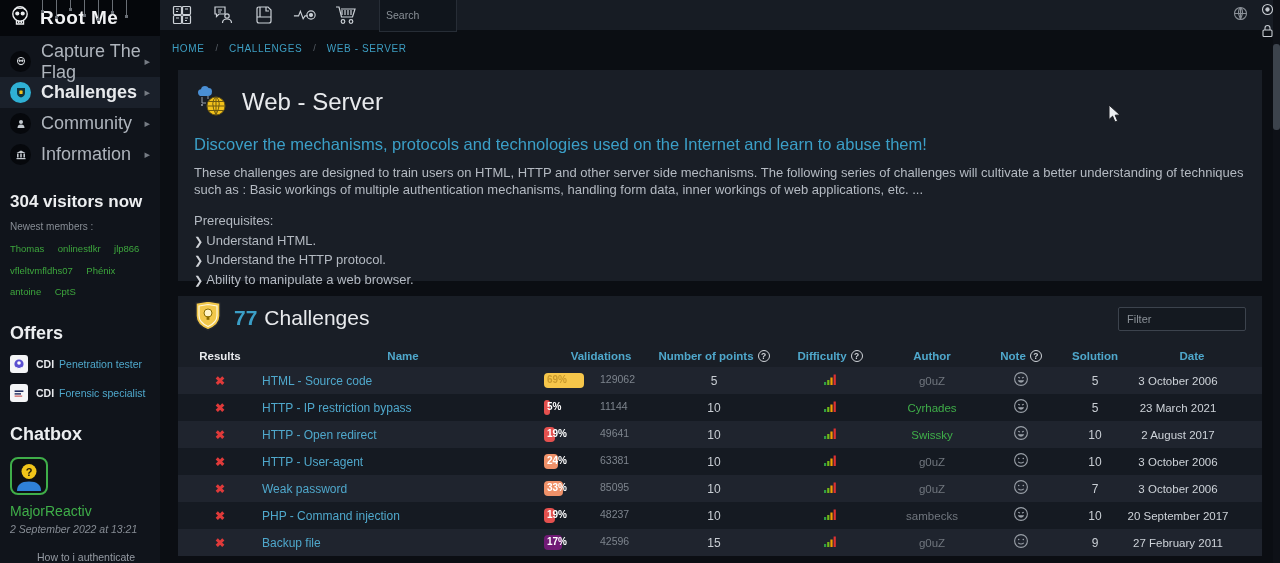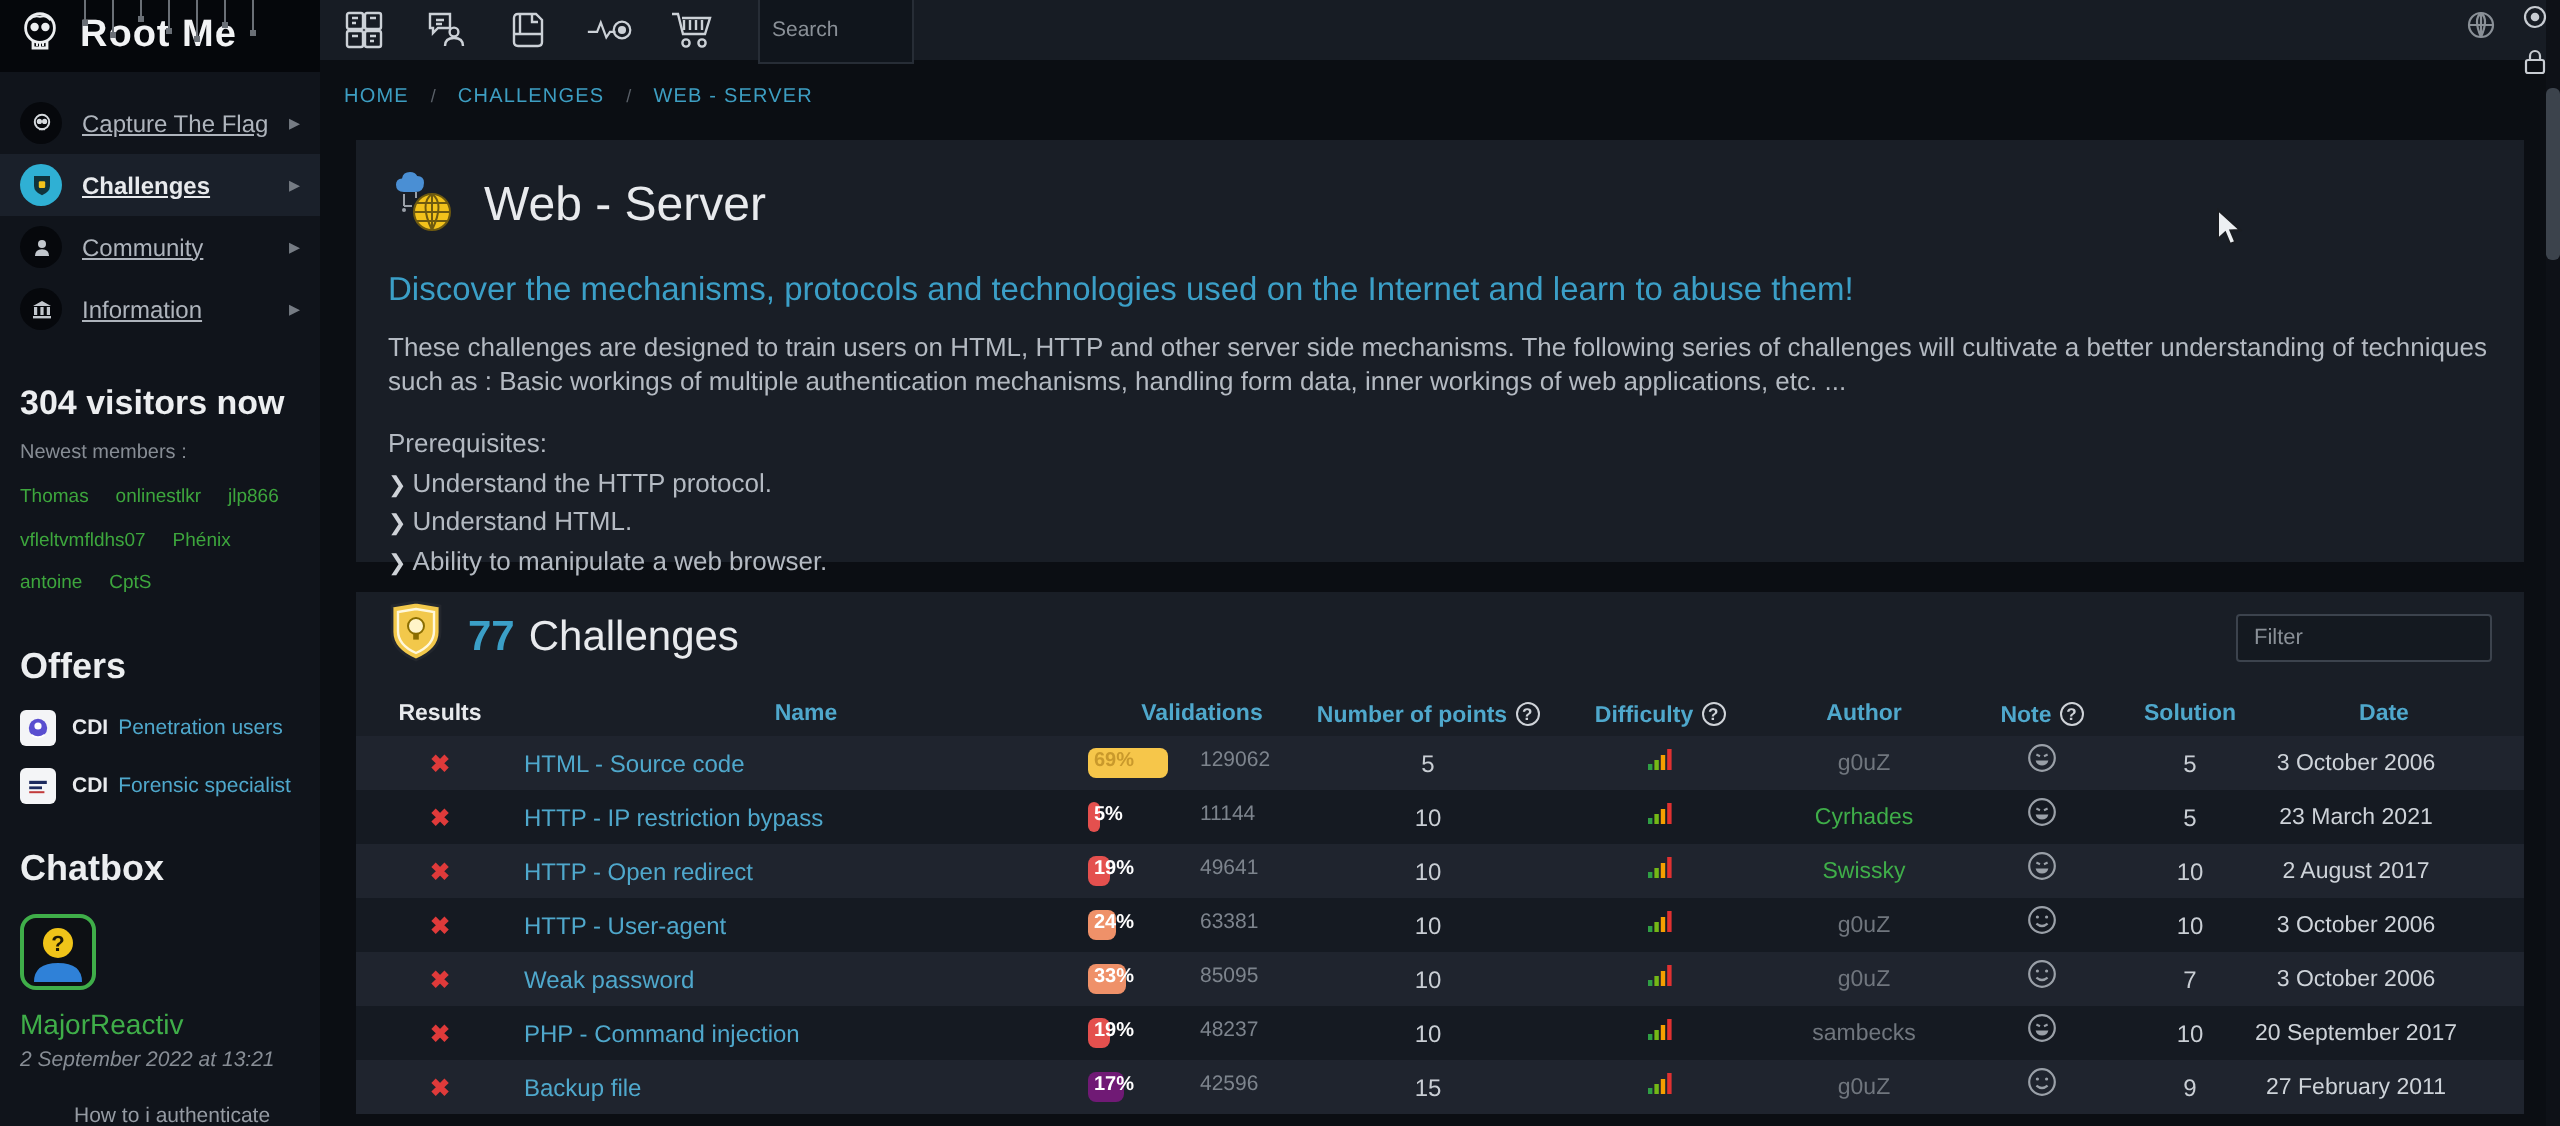--- a/index.html
+++ b/index.html
@@ -14,21 +14,21 @@
     padding-left:8px; position:relative; }
   .logo-text { color:#f2f3f5; font-size:19px; font-weight:bold; letter-spacing:.5px; margin-left:8px; }
   .strings span { position:absolute; top:0; width:1px; background:#6a6f76; }
   .strings span::after { content:""; position:absolute; bottom:-2px; left:-1px; width:3px; height:3px; background:#6a6f76; }
   .menu { padding-top:10px; }
   .menu-item { height:31px; display:flex; align-items:center; padding:0 10px; cursor:pointer; }
   .menu-item.active { background:#1a202a; }
   .menu-icon { width:21px; height:21px; border-radius:50%; background:#06080c;
     display:flex; align-items:center; justify-content:center; flex:0 0 21px; }
   .menu-icon.cyan { background:#2fb0d4; }
-  .menu-label { font-size:12px; color:#aeb4bc; margin-left:10px; flex:1;text-decoration:underline; }
+  .menu-label { font-size:18px; color:#aeb4bc; margin-left:10px; flex:1; }
   .menu-item.active .menu-label { color:#e8eaed; font-weight:bold; }
   .menu-chev { color:#767c84; font-size:11px; }
   .side-h1 { color:#eceef0; font-size:17px; font-weight:bold; padding:0 10px; margin-top:22px; }
   .side-sub { color:#878d95; font-size:10px; padding:0 10px; margin-top:9px; }
   .members { padding:0 10px; margin-top:4px; line-height:1.35; }
   .members span { color:#3da63d; font-size:9.5px; margin-right:9px; cursor:pointer; }
   .side-h2 { color:#eceef0; font-size:18px; font-weight:bold; padding:0 10px; margin-top:22px; }
   .offer { display:flex; align-items:center; padding:0 10px; margin-top:11px; cursor:pointer; }
   .offer-logo { width:18px; height:18px; border-radius:3px; background:#f4f5f7;
     display:flex; align-items:center; justify-content:center; }
@@ -197,21 +197,21 @@
   <div class="side-h2">Offers</div>
   <div class="offer">
     <span class="offer-logo">
       <svg width="12" height="12" viewBox="0 0 12 12">
           <circle cx="6" cy="6" r="4.6" fill="#5a4fd0"></circle>
           <circle cx="6" cy="5" r="1.8" fill="#fff"></circle>
           <path d="M2.6 9.4 q3.4 2.4 6.8 0" stroke="#fff" stroke-width="1" fill="none"></path>
         </svg>
     </span>
     <span class="offer-cdi">CDI</span>
-    <span class="offer-link">Penetration users</span>
+    <span class="offer-link">Penetration tester</span>
   </div>
   <div class="offer">
     <span class="offer-logo">
       <svg width="12" height="12" viewBox="0 0 12 12">
           <rect x="1.6" y="3.4" width="8.8" height="1.6" fill="#1d2a5e"></rect>
           <rect x="1.6" y="6.2" width="6.4" height="1.4" fill="#1d2a5e"></rect>
           <rect x="1.6" y="8.6" width="7.6" height="1" fill="#c23b3b"></rect>
         </svg>
     </span>
     <span class="offer-cdi">CDI</span>
@@ -303,22 +303,22 @@
             <circle cx="8" cy="23" r="1" fill="#9aa0a8"></circle>
             <circle cx="22" cy="24" r="9" fill="#f2c21b" stroke="#6e5a10" stroke-width="1"></circle>
             <path d="M13 24 h18 M22 15 v18 M22 15 q6.5 4.5 0 18 M22 15 q-6.5 4.5 0 18 M14.5 19.5 h15 M14.5 28.5 h15" stroke="#6e5a10" stroke-width="1" fill="none"></path>
           </svg>
         </span>
         <span class="p1-title">Web - Server</span>
       </div>
       <div class="p1-sub">Discover the mechanisms, protocols and technologies used on the Internet and learn to abuse them!</div>
       <div class="p1-desc">These challenges are designed to train users on HTML, HTTP and other server side mechanisms. The following series of challenges will cultivate a better understanding of techniques such as : Basic workings of multiple authentication mechanisms, handling form data, inner workings of web applications, etc. ...</div>
       <div class="p1-pre">Prerequisites:</div>
+      <div class="p1-bullet">Understand HTML.</div>
       <div class="p1-bullet">Understand the HTTP protocol.</div>
-      <div class="p1-bullet">Understand HTML.</div>
       <div class="p1-bullet">Ability to manipulate a web browser.</div>
     </div>
 
     <div class="panel panel2">
       <div class="p2-head">
         <span>
           <svg width="28" height="32" viewBox="0 0 28 32">
             <path d="M2 3 L14 1 L26 3 v13 q0 9 -12 14 q-12 -5 -12 -14 Z" fill="#f2c84b" stroke="#23272e" stroke-width="1.4"></path>
             <path d="M5 6 L14 4.5 L23 6 v9.5 q0 7 -9 11 q-9 -4 -9 -11 Z" fill="none" stroke="#fff8dc" stroke-width="1.2"></path>
             <circle cx="14" cy="13" r="4" fill="#fff4c8" stroke="#8a6d00" stroke-width="1"></circle>

